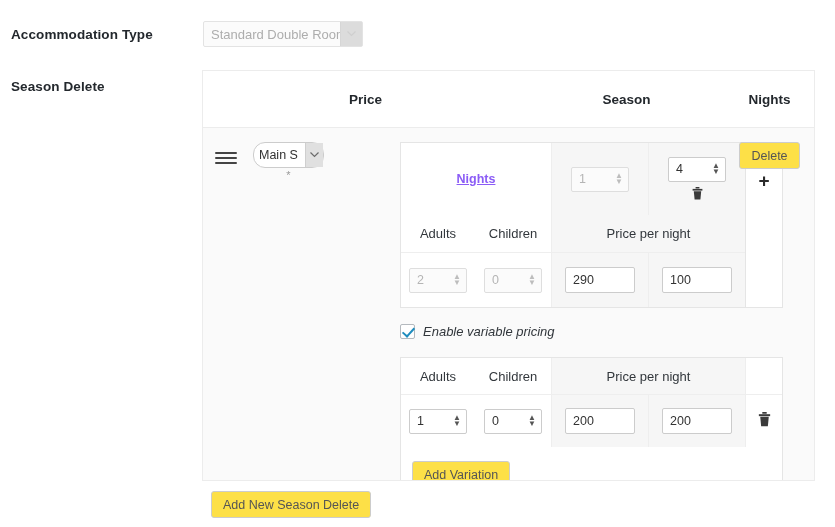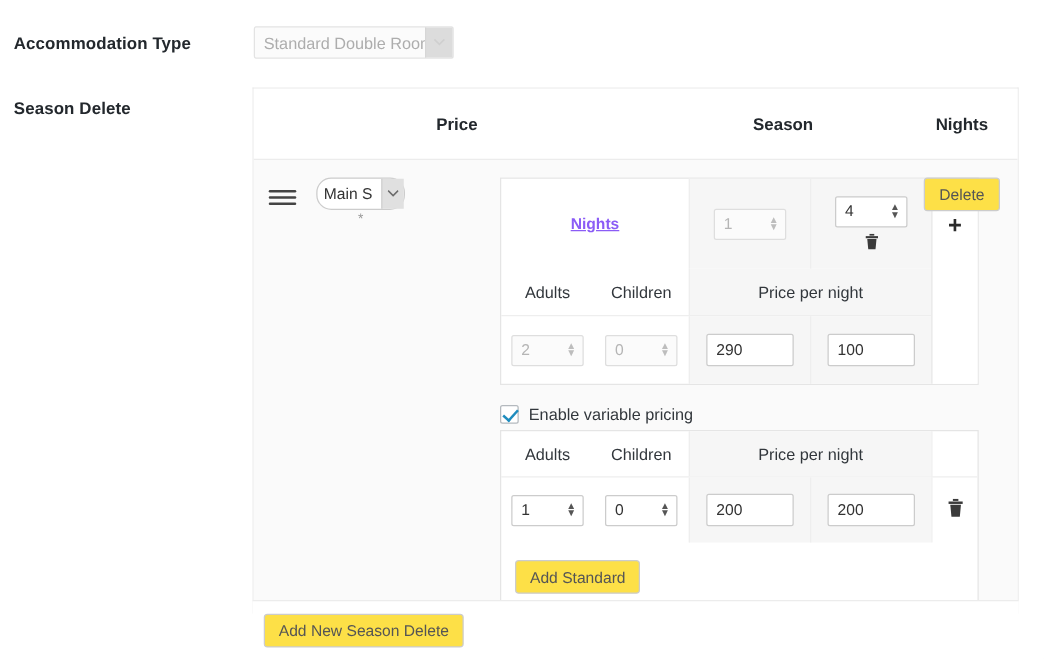--- a/index.html
+++ b/index.html
@@ -232,22 +232,23 @@
     width: 38px;
     border-left: 1px solid #e5e5e5;
     display: flex; align-items: flex-start; justify-content: center;
     padding-top: 28px;
     background: #fff;
   }
 
   
   .chk-row {
     display: flex; align-items: center;
-    margin: 16px 0 5px 0;
+    margin: 16px 0 18px 0;
     gap: 8px;
+    font-style: italic;
   }
   .chkbox {
     width: 15px; height: 15px;
     border: 1px solid #b4b9be;
     border-radius: 2px;
     background: #fff;
     position: relative;
     cursor: pointer;
   }
   .chkbox::after {
@@ -480,21 +481,21 @@
                 <svg width="13" height="15" viewBox="0 0 11 13" aria-hidden="true">
                   <rect x="3.6" y="0" width="3.8" height="1.5" fill="#3a3a3a"></rect>
                   <rect x="0.6" y="1.9" width="9.8" height="1.7" fill="#3a3a3a"></rect>
                   <path d="M1.8 4.2 h7.4 l-0.8 8.2 h-5.8 z" fill="#3a3a3a"></path>
                 </svg>
               </span>
             </div>
           </div>
 
           <div class="var-foot">
-            <span class="btn">Add Standard</span>
+            <span class="btn">Add Variation</span>
           </div>
         </div>
 
       </div>
 
       <div class="cell-actions">
         <span class="btn">Delete</span>
       </div>
 
     </div>

